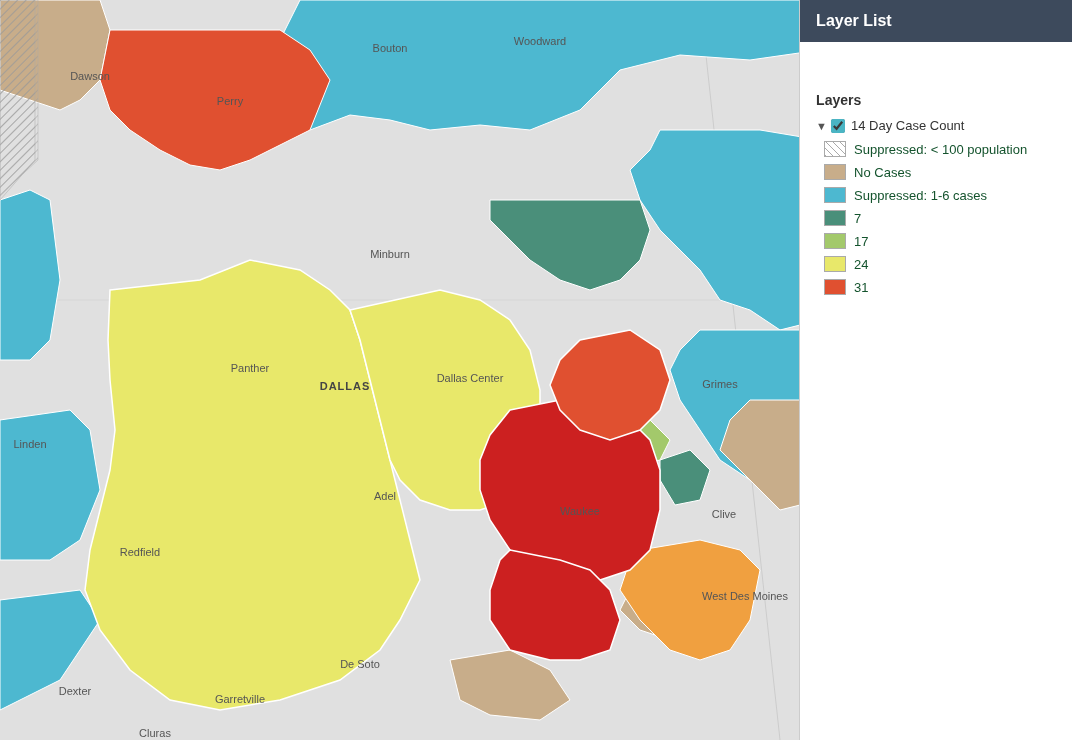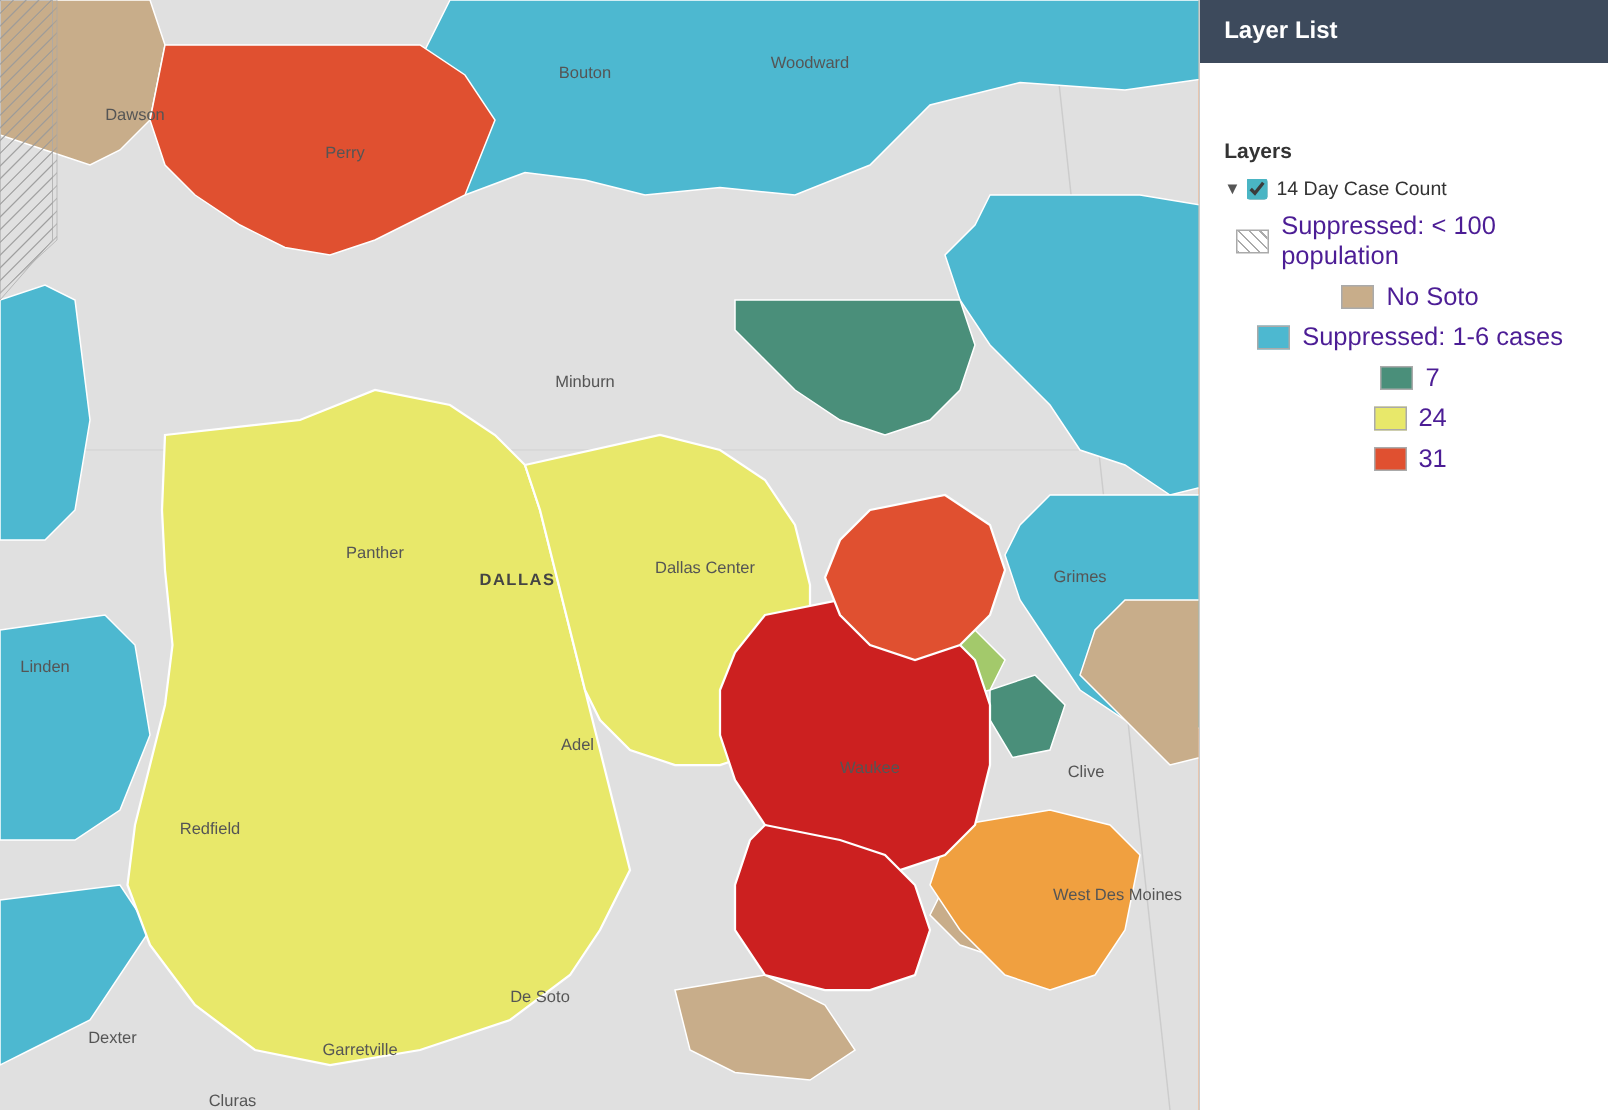--- a/index.html
+++ b/index.html
@@ -73,23 +73,22 @@
 
     .legend-section {
       margin-top: 8px;
       padding-left: 8px;
     }
 
     .legend-item {
       display: flex;
       align-items: center;
       margin-bottom: 7px;
-      font-size: 17px;
-      color: #4c1d95;
-      justify-content: center;
+      font-size: 13px;
+      color: #14532d;
     }
 
     .legend-swatch {
       width: 22px;
       height: 16px;
       margin-right: 8px;
       flex-shrink: 0;
       border: 1px solid #aaa;
     }
 
@@ -215,33 +214,37 @@
 
     <div class="legend-section">
 
       <div class="legend-item">
         <div class="legend-swatch hatched"></div>
         <span>Suppressed: &lt; 100 population</span>
       </div>
 
       <div class="legend-item">
         <div class="legend-swatch" style="background:#c8ad8a;"></div>
-        <span>No Soto</span>
+        <span>No Cases</span>
       </div>
 
       <div class="legend-item">
         <div class="legend-swatch" style="background:#4db8d0;"></div>
         <span>Suppressed: 1-6 cases</span>
       </div>
 
       <div class="legend-item">
         <div class="legend-swatch" style="background:#4a8f7a;"></div>
         <span>7</span>
       </div>
 
+      <div class="legend-item">
+        <div class="legend-swatch" style="background:#a3c96b;"></div>
+        <span>17</span>
+      </div>
 
       <div class="legend-item">
         <div class="legend-swatch" style="background:#e8e86a;"></div>
         <span>24</span>
       </div>
 
 
       <div class="legend-item">
         <div class="legend-swatch" style="background:#e05030;"></div>
         <span>31</span>

